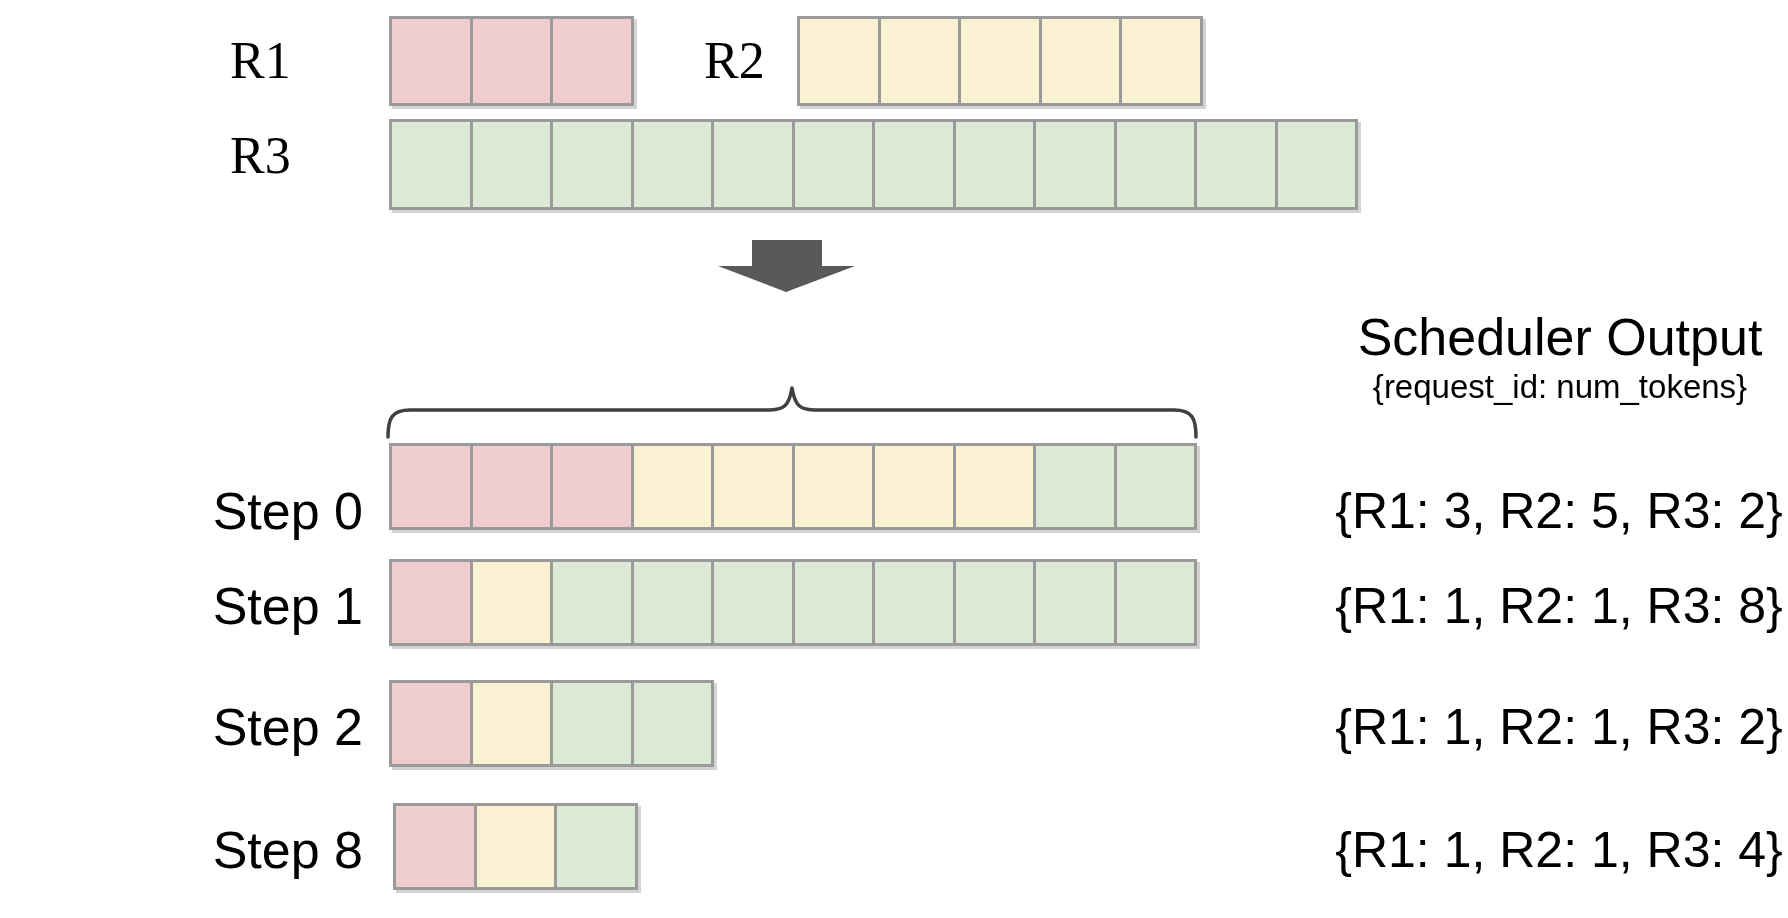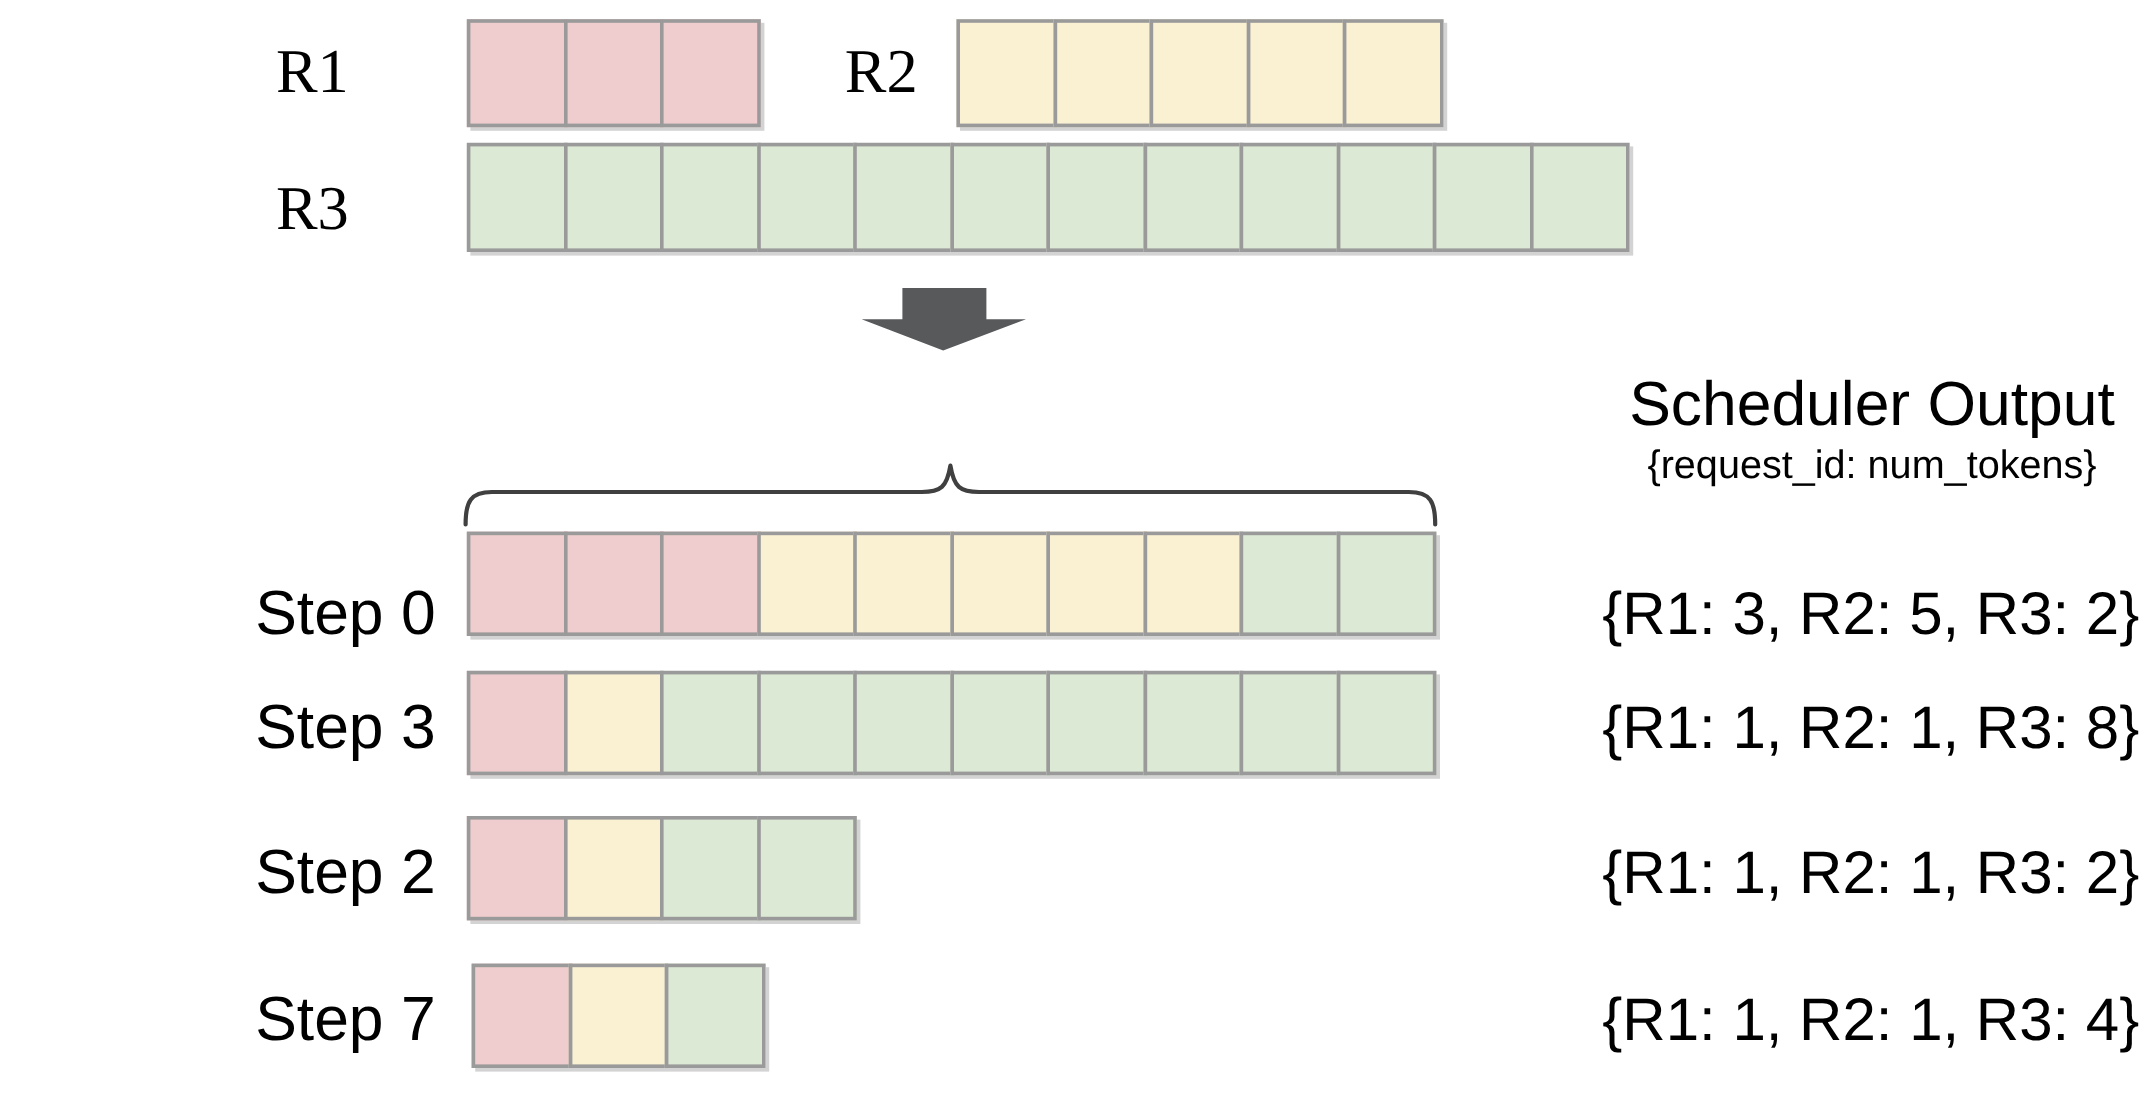--- a/index.html
+++ b/index.html
@@ -10,21 +10,21 @@
     font-family:"Liberation Sans","DejaVu Sans",sans-serif;
     color:var(--text,#000000);
     overflow:hidden;
   }
   .txt{position:absolute;white-space:nowrap;}
   .big{font-size:52px;}
   .prompts-label{left:16px;top:85px;line-height:58px;}
   .row-label{line-height:90px;font-family:Liberation Serif, serif;}
   .r1-label{left:230px;top:16px;}
   .r2-label{left:704px;top:16px;}
-  .r3-label{left:230px;top:130px;}
+  .r3-label{left:230px;top:111px;}
   .cells{position:absolute;display:flex;box-shadow:3px 3px 0 rgba(158,158,158,0.45);}
   .cell{
     flex:none;width:83.5px;height:100%;
     box-sizing:border-box;border:3px solid var(--cell_border,#9a9a9a);
     margin-left:-3px;
   }
   .cell:first-child{margin-left:0;}
   .row-r1{left:389px;top:16px;height:90px;}
   .row-r2{left:797px;top:16px;height:90px;}
   .row-r3{left:389px;top:119px;height:91px;}
@@ -98,21 +98,21 @@
       <div class="cell" style="background: rgb(250, 241, 210);"></div>
       <div class="cell" style="background: rgb(250, 241, 210);"></div>
       <div class="cell" style="background: rgb(250, 241, 210);"></div>
       <div class="cell" style="background: rgb(250, 241, 210);"></div>
       <div class="cell" style="background: rgb(250, 241, 210);"></div>
       <div class="cell" style="background: rgb(220, 233, 213);"></div>
       <div class="cell" style="background: rgb(220, 233, 213);"></div>
     </div>
   <div class="txt output-line t0">{R1: 3, R2: 5, R3: 2}</div>
 
-  <div class="txt big step-label t1">Step 3</div>
+  <div class="txt big step-label t1">Step 1</div>
   <div class="cells step-row rw1">
       <div class="cell" style="background: rgb(239, 205, 206);"></div>
       <div class="cell" style="background: rgb(250, 241, 210);"></div>
       <div class="cell" style="background: rgb(220, 233, 213);"></div>
       <div class="cell" style="background: rgb(220, 233, 213);"></div>
       <div class="cell" style="background: rgb(220, 233, 213);"></div>
       <div class="cell" style="background: rgb(220, 233, 213);"></div>
       <div class="cell" style="background: rgb(220, 233, 213);"></div>
       <div class="cell" style="background: rgb(220, 233, 213);"></div>
       <div class="cell" style="background: rgb(220, 233, 213);"></div>
@@ -122,21 +122,21 @@
 
   <div class="txt big step-label t2">Step 2</div>
   <div class="cells step-row rw2">
       <div class="cell" style="background: rgb(239, 205, 206);"></div>
       <div class="cell" style="background: rgb(250, 241, 210);"></div>
       <div class="cell" style="background: rgb(220, 233, 213);"></div>
       <div class="cell" style="background: rgb(220, 233, 213);"></div>
     </div>
   <div class="txt output-line t2">{R1: 1, R2: 1, R3: 2}</div>
 
-  <div class="txt big step-label t3">Step 7</div>
+  <div class="txt big step-label t3">Step 8</div>
   <div class="cells step-row rw3">
       <div class="cell" style="background: rgb(239, 205, 206);"></div>
       <div class="cell" style="background: rgb(250, 241, 210);"></div>
       <div class="cell" style="background: rgb(220, 233, 213);"></div>
     </div>
   <div class="txt output-line t3">{R1: 1, R2: 1, R3: 4}</div>
 
 </div>
 
 </body></html>

